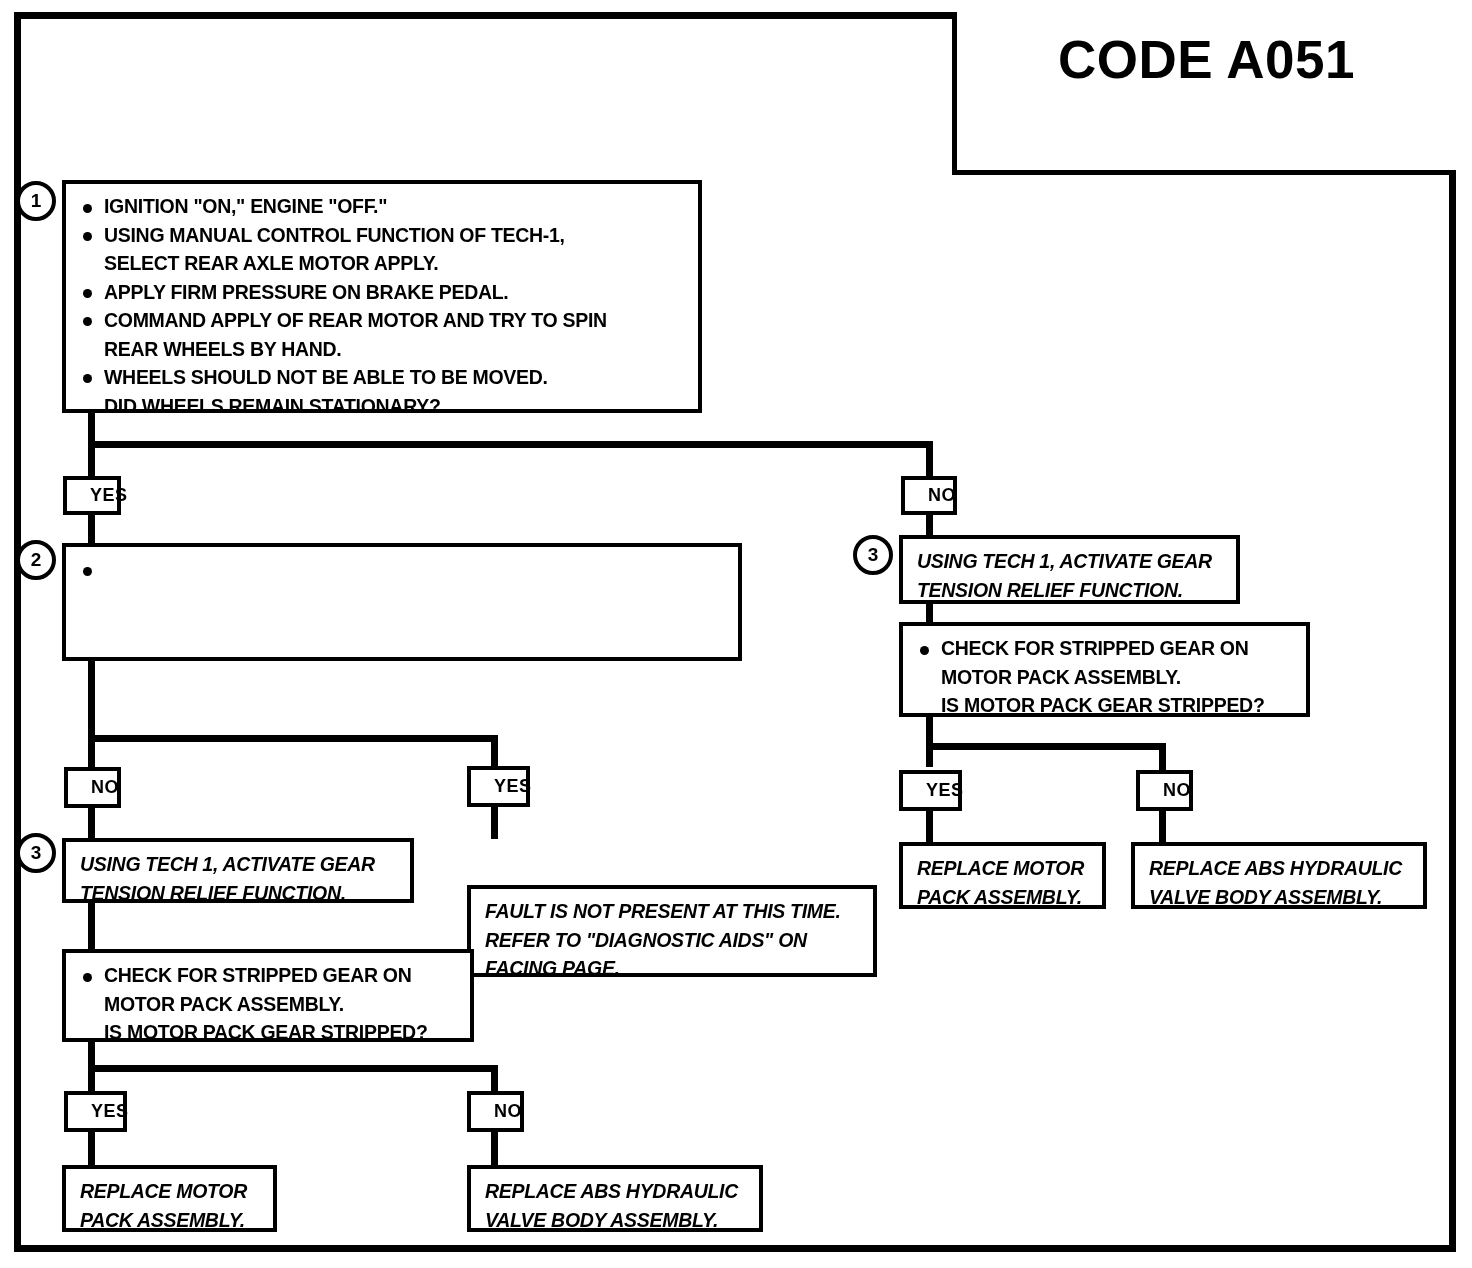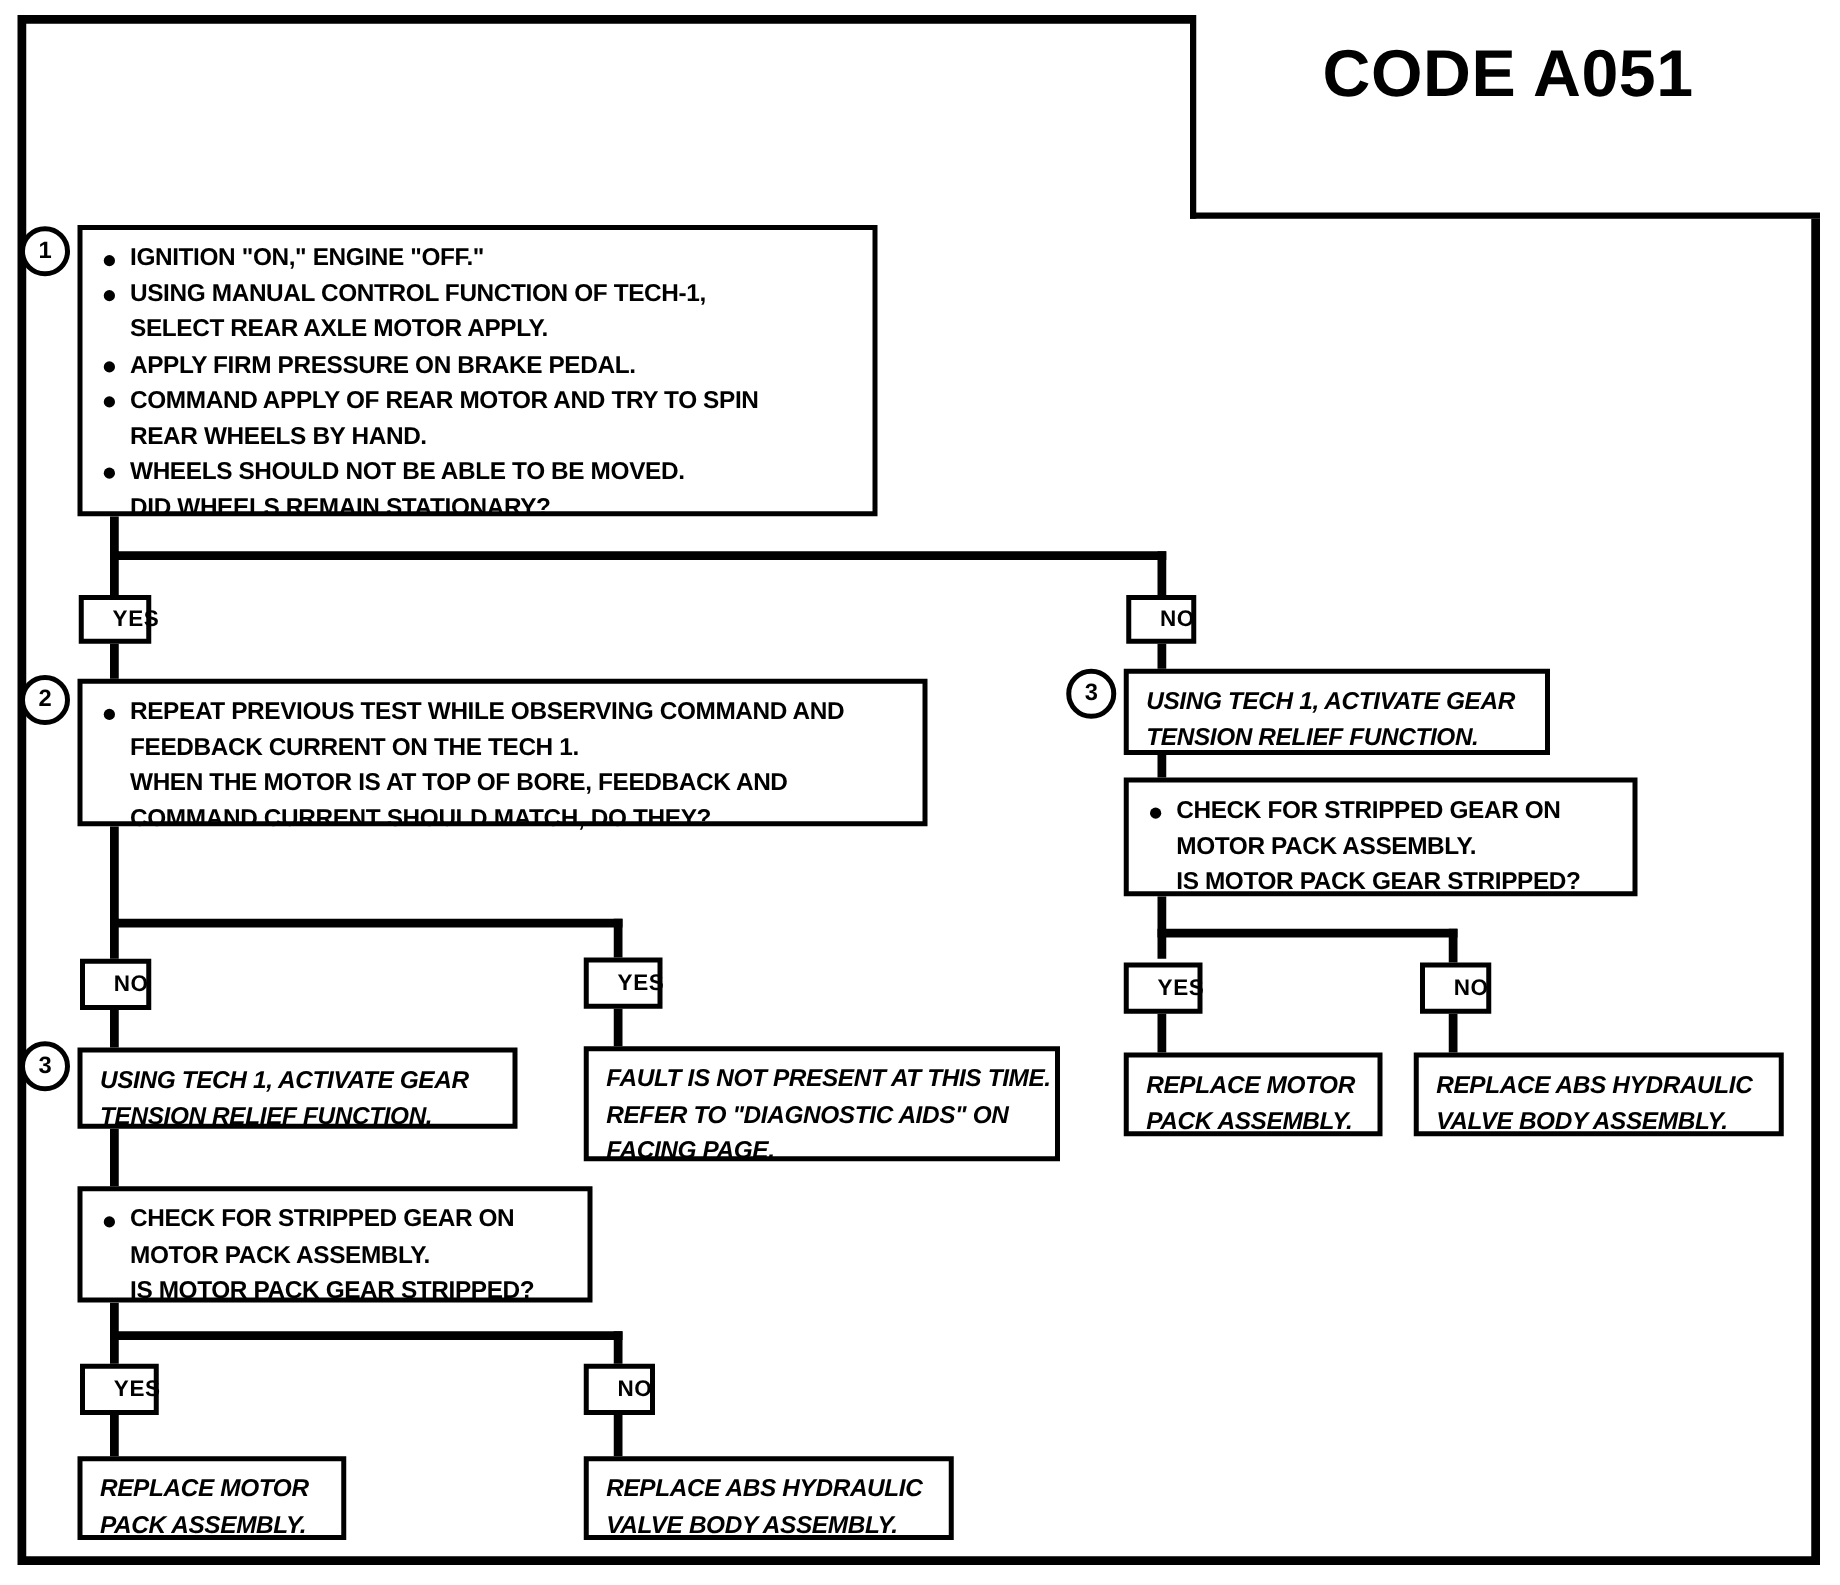--- a/index.html
+++ b/index.html
@@ -176,24 +176,20 @@
   </div>
 
   <div class="ln" style="left:88px; top:514px; width:7px; height:32px;"></div>
   <div class="ln" style="left:926px; top:514px; width:7px; height:26px;"></div>
 
   <div class="circ" style="left:16px; top:540px;">
     <span>2</span>
   </div>
   <div class="box stepbox" style="left:62px; top:543px; width:680px; height:118px;">
     <div class="bullet" style="left:17px; top:20px;"></div>
-    <div class="lines">REPEAT PREVIOUS TEST WHILE OBSERVING COMMAND AND
-FEEDBACK CURRENT ON THE TECH 1.
-WHEN THE MOTOR IS AT TOP OF BORE, FEEDBACK AND
-COMMAND CURRENT SHOULD MATCH, DO THEY?</div>
   </div>
 
   <div class="ln" style="left:88px; top:661px; width:7px; height:80px;"></div>
   <div class="ln" style="left:88px; top:735px; width:410px; height:7px;"></div>
   <div class="ln" style="left:491px; top:735px; width:7px; height:33px;"></div>
   <div class="ln" style="left:88px; top:735px; width:7px; height:33px;"></div>
 
   <div class="yn" style="left:64px; top:767px; width:57px; height:41px;">
     <span>NO</span>
   </div>
@@ -205,21 +201,21 @@
   <div class="ln" style="left:491px; top:806px; width:7px; height:33px;"></div>
 
   <div class="circ" style="left:16px; top:833px;">
     <span>3</span>
   </div>
   <div class="box stepbox" style="left:62px; top:838px; width:352px; height:65px;">
     <div class="lines nobullet">USING TECH 1, ACTIVATE GEAR
 TENSION RELIEF FUNCTION.</div>
   </div>
 
-  <div class="box stepbox" style="left:467px; top:837px; width:381px; height:92px;">
+  <div class="box stepbox" style="left:467px; top:885px; width:410px; height:92px;">
     <div class="lines nobullet">FAULT IS NOT PRESENT AT THIS TIME.
 REFER TO "DIAGNOSTIC AIDS" ON
 FACING PAGE.</div>
   </div>
 
   <div class="ln" style="left:88px; top:903px; width:7px; height:48px;"></div>
 
   <div class="box stepbox" style="left:62px; top:949px; width:412px; height:93px;">
     <div class="bullet" style="left:17px; top:20px;"></div>
     <div class="lines">CHECK FOR STRIPPED GEAR ON

